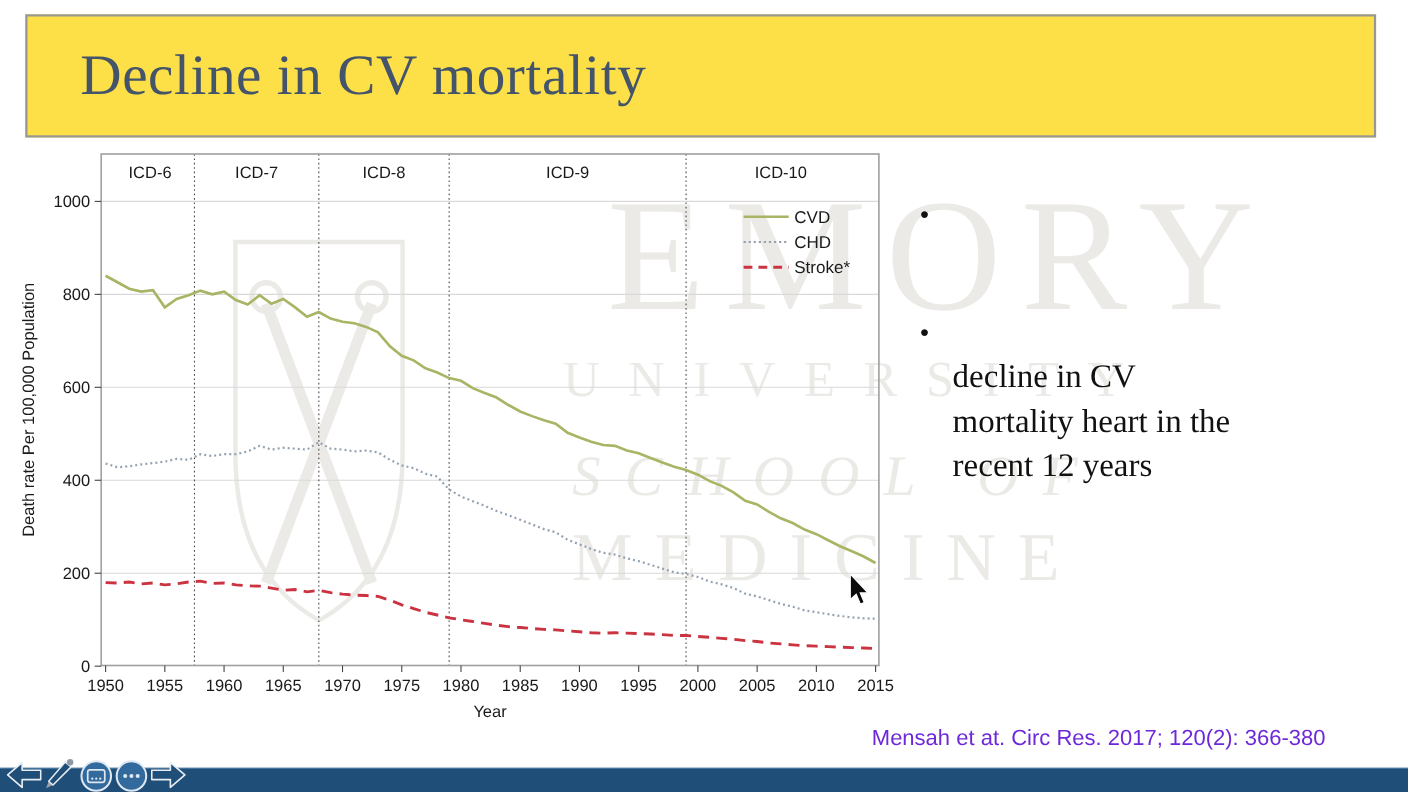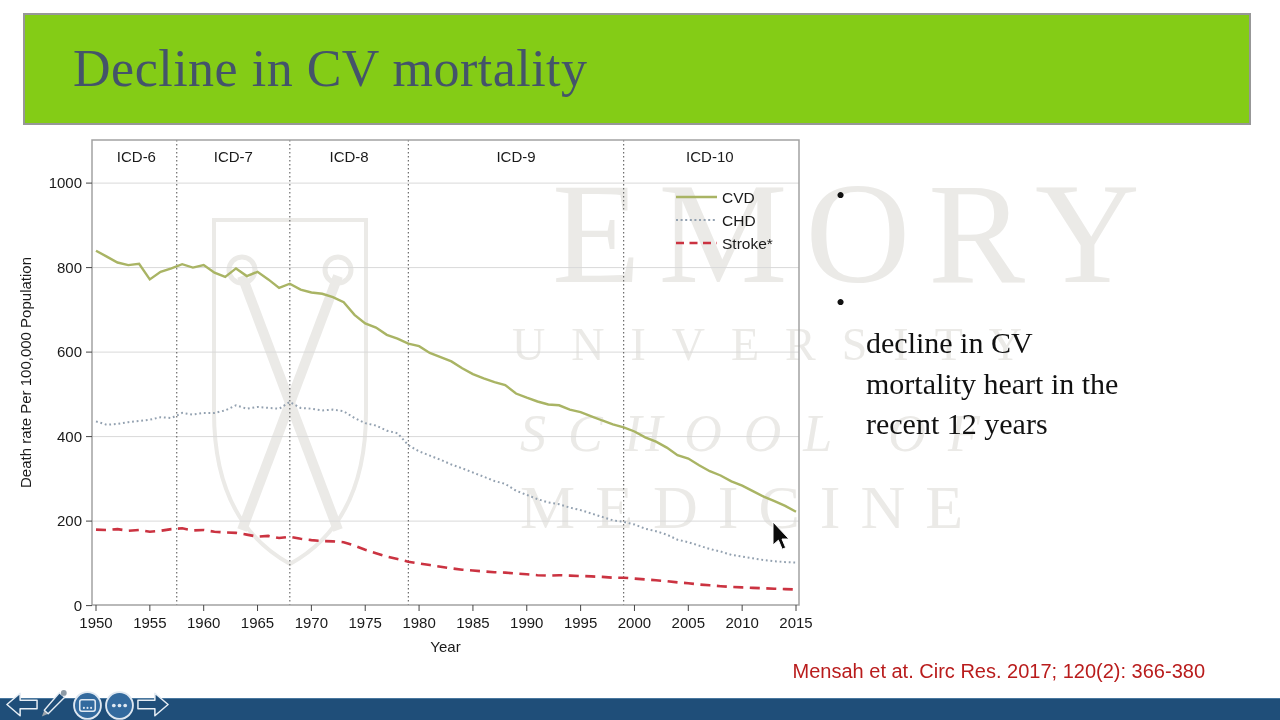--- a/index.html
+++ b/index.html
@@ -1,39 +1,39 @@
 <!DOCTYPE html>
 <html><head>
 <meta charset="utf-8">
 <style>
   html,body{margin:0;padding:0;background:#fff;}
   #slide{position:relative;width:1280px;height:720px;background:#ffffff;overflow:hidden;
          font-family:"Liberation Sans",sans-serif;}
   
   .title-box{position:absolute;left:23px;top:13px;width:1228px;height:112px;
-             background:#84cc16;border:2px solid #979797;box-sizing:border-box;z-index:6;}
+             background:#fde047;border:2px solid #979797;box-sizing:border-box;z-index:6;}
   .title-box h1{margin:0;padding:24px 0 0 48px;font-family:"Liberation Serif",serif;
                 font-weight:normal;font-size:52px;letter-spacing:0.5px;color:#44546a;}
   
   .wm{position:absolute;color:#ebeae7;font-family:"Liberation Serif",serif;white-space:nowrap;z-index:1;}
   .wm-1{left:552px;top:150px;font-size:145px;letter-spacing:18px;}
   .wm-2{left:512px;top:318px;font-size:46px;letter-spacing:26px;}
   .wm-3{left:520px;top:404px;font-size:52px;letter-spacing:22px;font-style:italic;}
   .wm-4{left:520px;top:472px;font-size:62px;letter-spacing:20px;}
   .wm-shield{position:absolute;left:200px;top:212px;z-index:1;}
   
   .chart{position:absolute;left:0;top:0;z-index:2;}
   
   .bullets{position:absolute;left:836px;top:176px;width:430px;z-index:3;
            font-family:"Liberation Serif",serif;font-size:30px;line-height:40.5px;color:#111;}
   .bullet{display:flex;}
   .bullet + .bullet{margin-top:66px;}
   .bullet .marker{width:30px;flex:0 0 30px;font-size:26px;}
   
-  .citation{position:absolute;right:75px;top:660px;font-size:20px;color:#b91c1c;z-index:3;}
+  .citation{position:absolute;right:75px;top:660px;font-size:20px;color:#6d28d9;z-index:3;}
   
   .bottom-bar{position:absolute;left:0;top:698px;width:1280px;height:22px;
               background:#1f4e79;border-top:1px solid #49779f;box-sizing:border-box;z-index:4;}
   .nav{position:absolute;left:0;top:684px;width:220px;height:36px;z-index:5;}
   .nav .btn{position:absolute;padding:0;margin:0;border:none;background:transparent;cursor:pointer;line-height:0;}
   
   .cursor{position:absolute;left:772px;top:522px;z-index:9;}
 </style>
 </head>
 <body>

